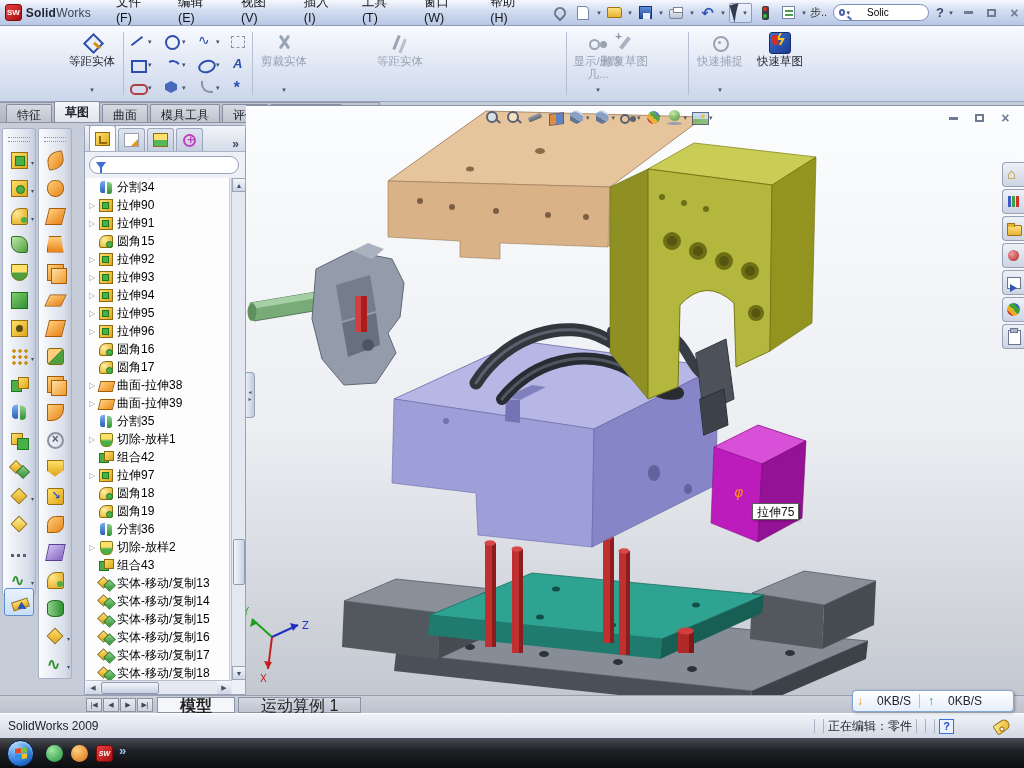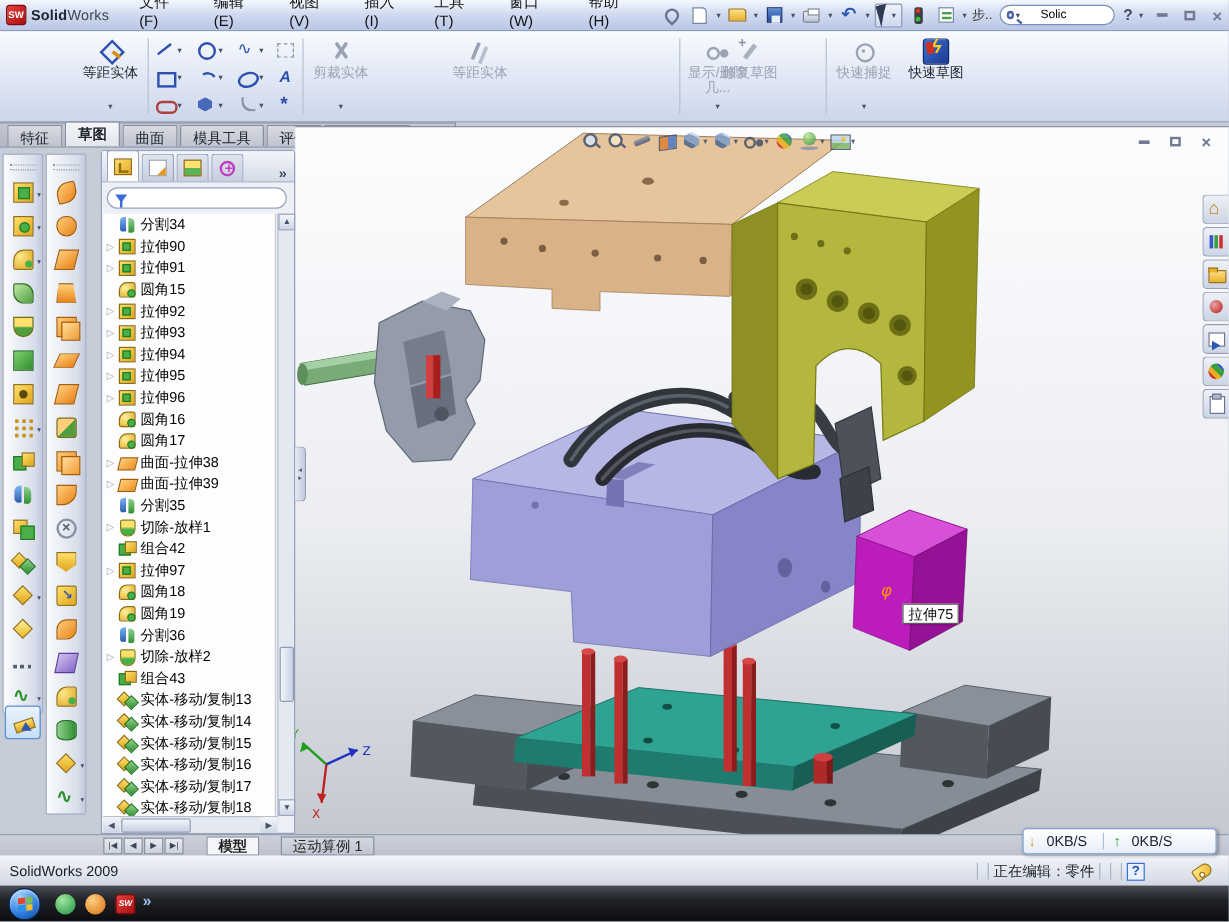--- a/index.html
+++ b/index.html
@@ -222,34 +222,34 @@
   .tlabel{margin-left:4px;font-size:12px;color:#000}
   #vscroll{position:absolute;right:0;top:52px;bottom:14px;width:14px;background:#e4e8f0;border-left:1px solid #b8c0d0}
   .sbtn{position:absolute;left:0;width:14px;height:14px;background:linear-gradient(#f4f6fa,#cdd5e4);border:1px solid #9aa4ba;font-size:7px;color:#44506a;display:flex;align-items:center;justify-content:center}
   #vthumb{position:absolute;left:1px;width:12px;top:72%;height:46px;background:linear-gradient(90deg,#f2f5fa,#c8d2e4);border:1px solid #8f9ab2;border-radius:2px}
   #hscroll{position:absolute;left:1px;bottom:0;height:14px;width:146px;background:#e4e8f0;border-top:1px solid #b8c0d0}
   #hthumb{position:absolute;left:15px;top:1px;width:58px;height:12px;background:linear-gradient(#f2f5fa,#c8d2e4);border:1px solid #8f9ab2;border-radius:2px}
   #psplit{position:absolute;left:246px;top:372px;width:9px;height:46px;background:linear-gradient(90deg,#e8ecf4,#c2cadc);border:1px solid #96a0b6;border-left:none;border-radius:0 4px 4px 0;display:flex;flex-direction:column;align-items:center;justify-content:center;font-size:6px;color:#55606f}
   
   #bottomtabs{position:absolute;left:0;top:695px;width:1024px;height:18px;background:linear-gradient(#ccd0da,#bcc1cd);border-top:1px solid #98a0b0;display:flex;align-items:center;padding-left:86px}
   .navb{width:16px;height:14px;border:1px solid #8d93a4;background:linear-gradient(#e8ebf1,#ccd1dc);font-size:7px;color:#3c4656;display:flex;align-items:center;justify-content:center;margin-right:1px}
-  .mtab{padding:0 9px;font-size:12px;height:16px;line-height:15px;border:1px solid #8b92a4;background:linear-gradient(#d4d8e1,#bfc4d0);margin-left:18px;color:#222}
+  .mtab{padding:0 22px;font-size:16px;height:16px;line-height:15px;border:1px solid #8b92a4;background:linear-gradient(#d4d8e1,#bfc4d0);margin-left:3px;color:#222}
   .mtab.on{background:#f4f6f9;font-weight:bold}
   
   #statusbar{position:absolute;left:0;top:713px;width:1024px;height:25px;background:linear-gradient(#f0f3f8,#d2d8e4);border-top:1px solid #fff;display:flex;align-items:center;font-size:12px;color:#1a2028}
   .ssep{width:1px;height:14px;background:#a8b2c4;margin:0 4px}
   .helpbox{width:15px;height:15px;border:1px solid #3a6fd8;background:#eaf2ff;color:#2050c0;font-weight:bold;font-size:11px;display:flex;align-items:center;justify-content:center}
   .tagico{width:16px;height:11px;background:linear-gradient(135deg,#ffe888,#e8b830);border:1px solid #9c7414;border-radius:2px 6px 6px 2px;transform:rotate(-35deg);position:relative}
   .tagico::after{content:"";position:absolute;left:3px;top:4px;width:3px;height:3px;border-radius:50%;background:#fff;border:1px solid #9c7414}
   
   #netwidget{position:absolute;left:852px;top:690px;width:162px;height:22px;background:linear-gradient(#ffffff,#e6eefb);border:1px solid #84a6d4;border-radius:4px;display:flex;align-items:center;font-size:12px;color:#223;box-shadow:1px 1px 3px rgba(0,0,0,.3);z-index:30}
   .net-arrow{font-weight:bold;margin:0 4px}
   .net-down{color:#e09a10}.net-up{color:#27a527}
   .netdiv{width:1px;height:14px;background:#aac0dc;margin:0 4px}
-  .netval{width:44px;text-align:center;margin-right:4px}
+  .netval{width:44px;text-align:right;margin-right:4px}
   
   #taskbar{position:absolute;left:0;top:738px;width:1024px;height:30px;background:linear-gradient(#4a4d54,#202227 40%,#0b0c0f);display:flex;align-items:center;z-index:40}
   #orb{width:27px;height:27px;border-radius:50%;margin:0 8px 0 7px;background:radial-gradient(circle at 35% 28%,#9fd4ff,#2e7de0 55%,#0a3c8c);border:1px solid #06244f;display:flex;align-items:center;justify-content:center;box-shadow:inset 0 2px 3px rgba(255,255,255,.6)}
   .flag{width:12px;height:11px;display:grid;grid-template-columns:1fr 1fr;grid-template-rows:1fr 1fr;gap:1px;transform:skewY(-6deg)}
   .flag i{display:block}
   .flag .f1{background:#e8452c}.flag .f2{background:#7cc043}.flag .f3{background:#2f8fe0}.flag .f4{background:#f4c020}
   .ql{width:17px;height:17px;margin:0 4px;border-radius:3px;position:relative;display:inline-block}
   .ql-green{background:radial-gradient(circle at 35% 30%,#9fe8a0,#1f8f3f);border-radius:50%}
   .ql-orange{background:radial-gradient(circle at 35% 30%,#ffd080,#d87010);border-radius:50%}
   .ql-sw{background:linear-gradient(135deg,#e84040,#a80f0f);color:#fff;font-size:7px;font-weight:bold;display:flex;align-items:center;justify-content:center;border:1px solid #7d0a0a}

